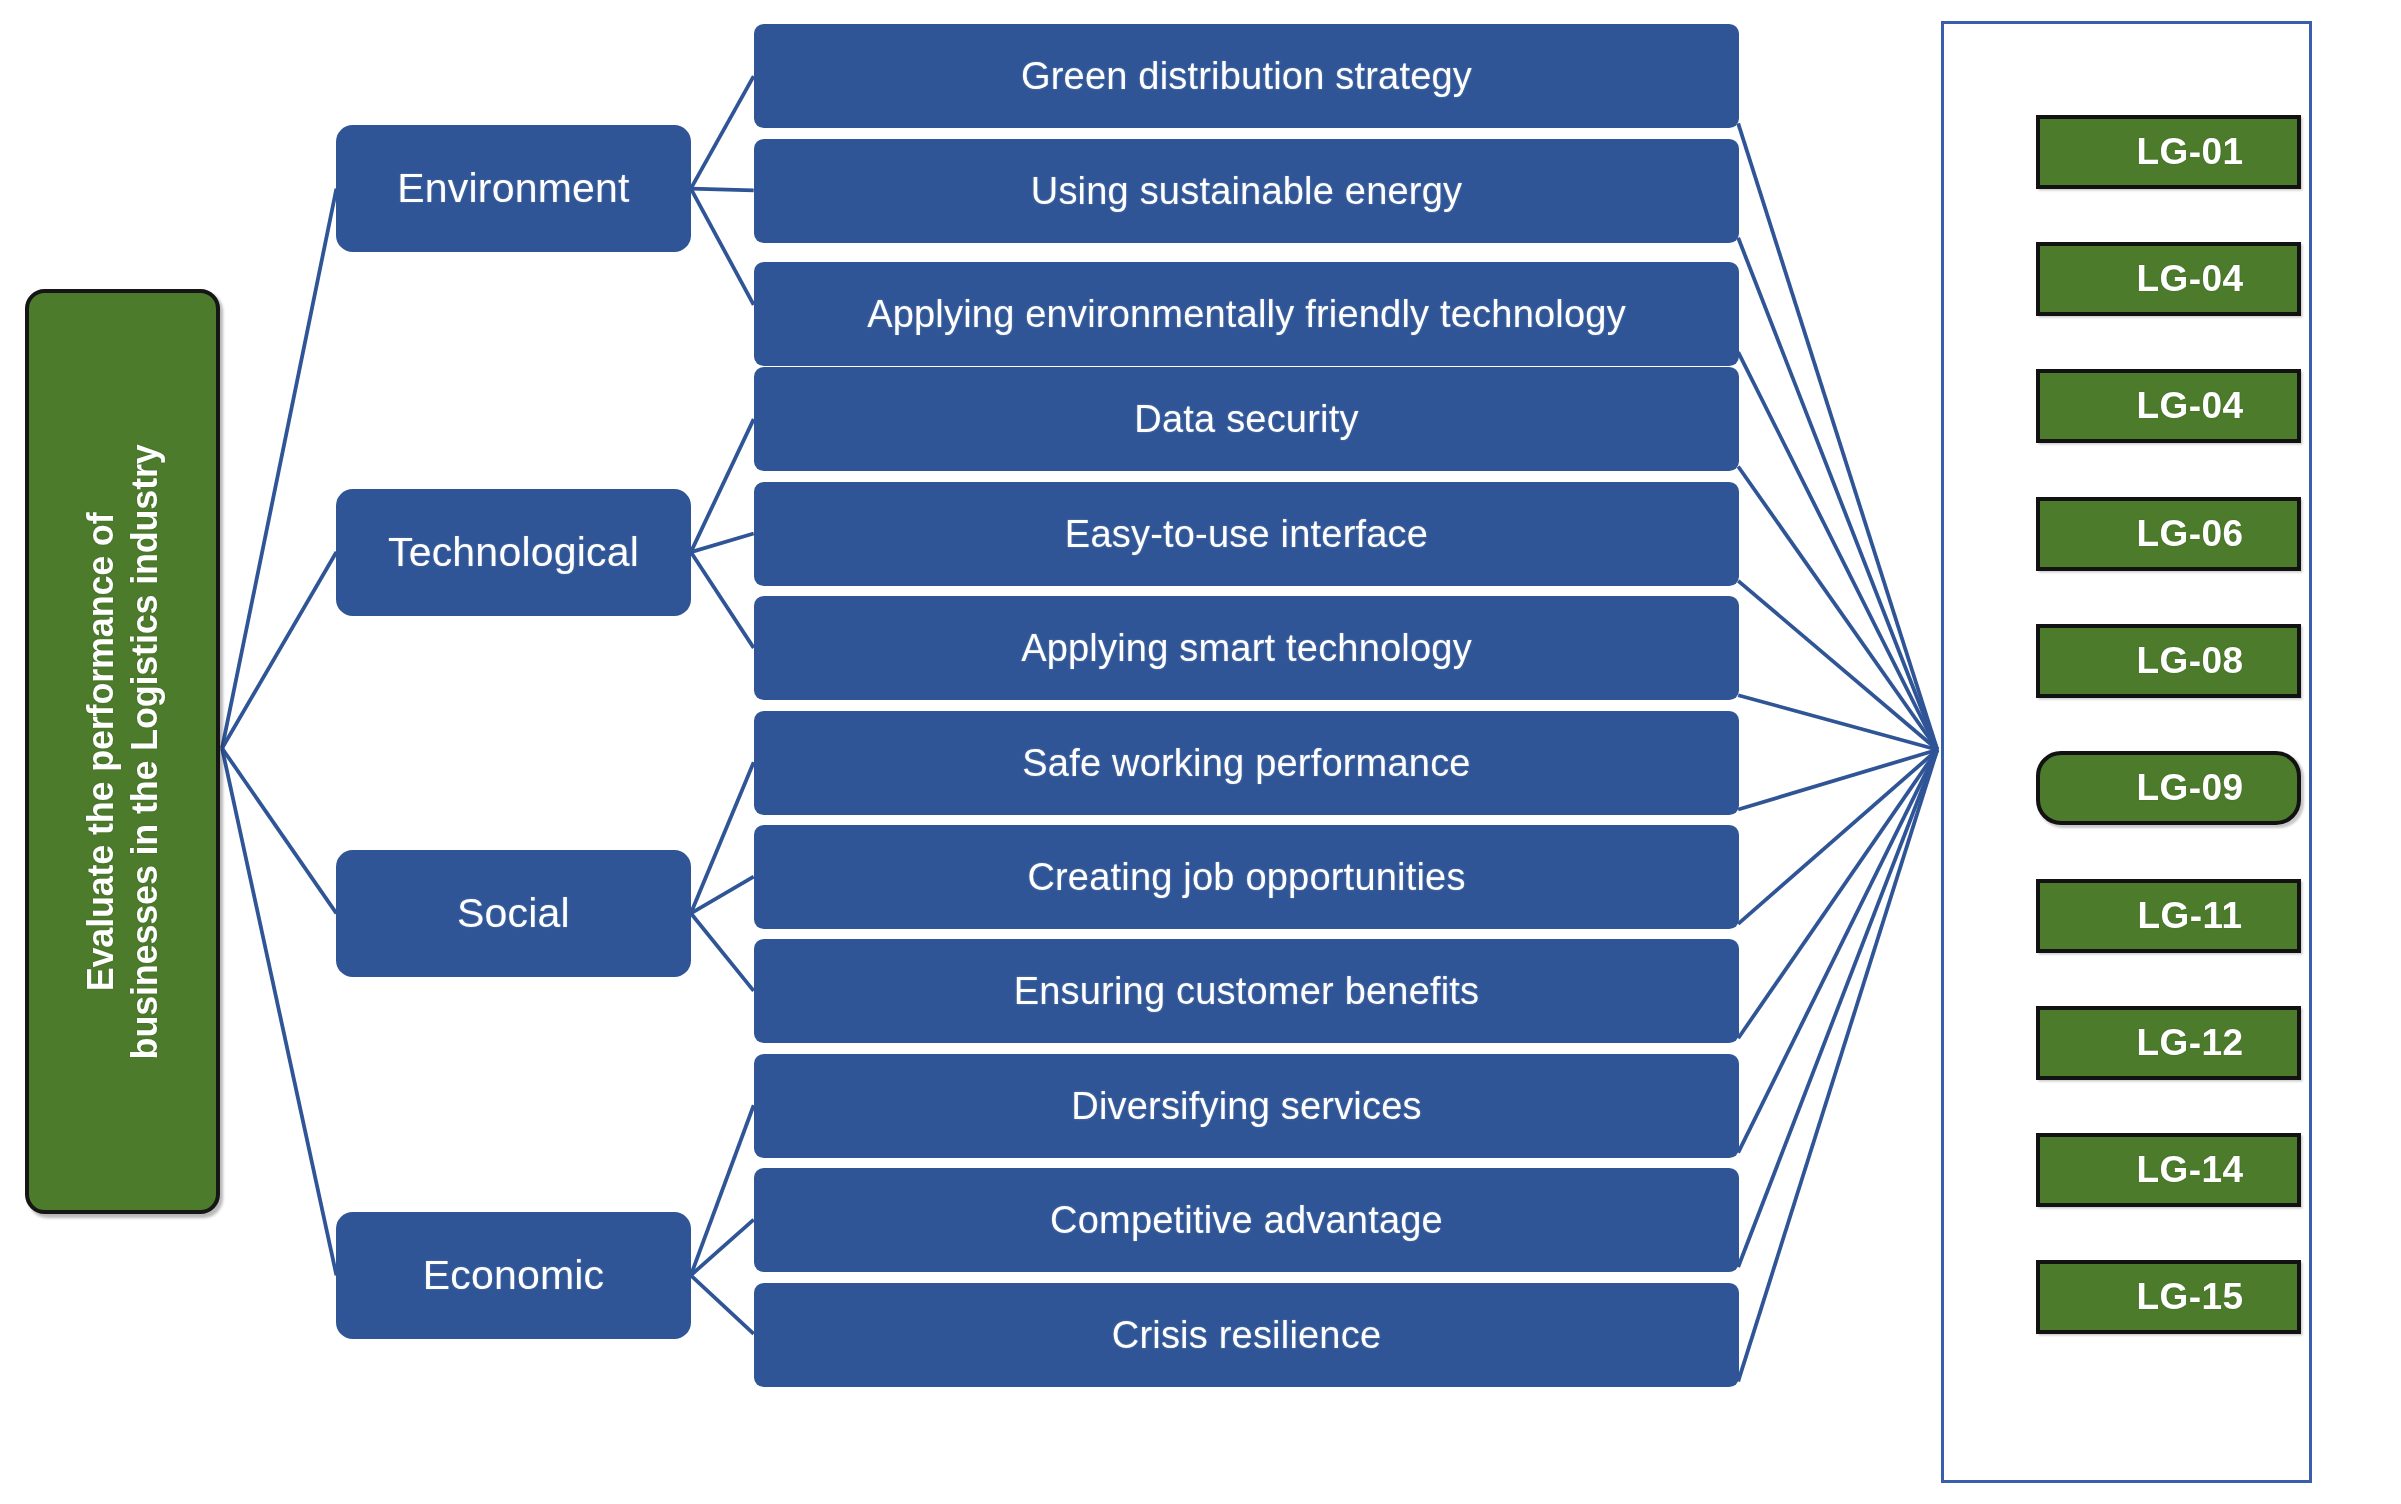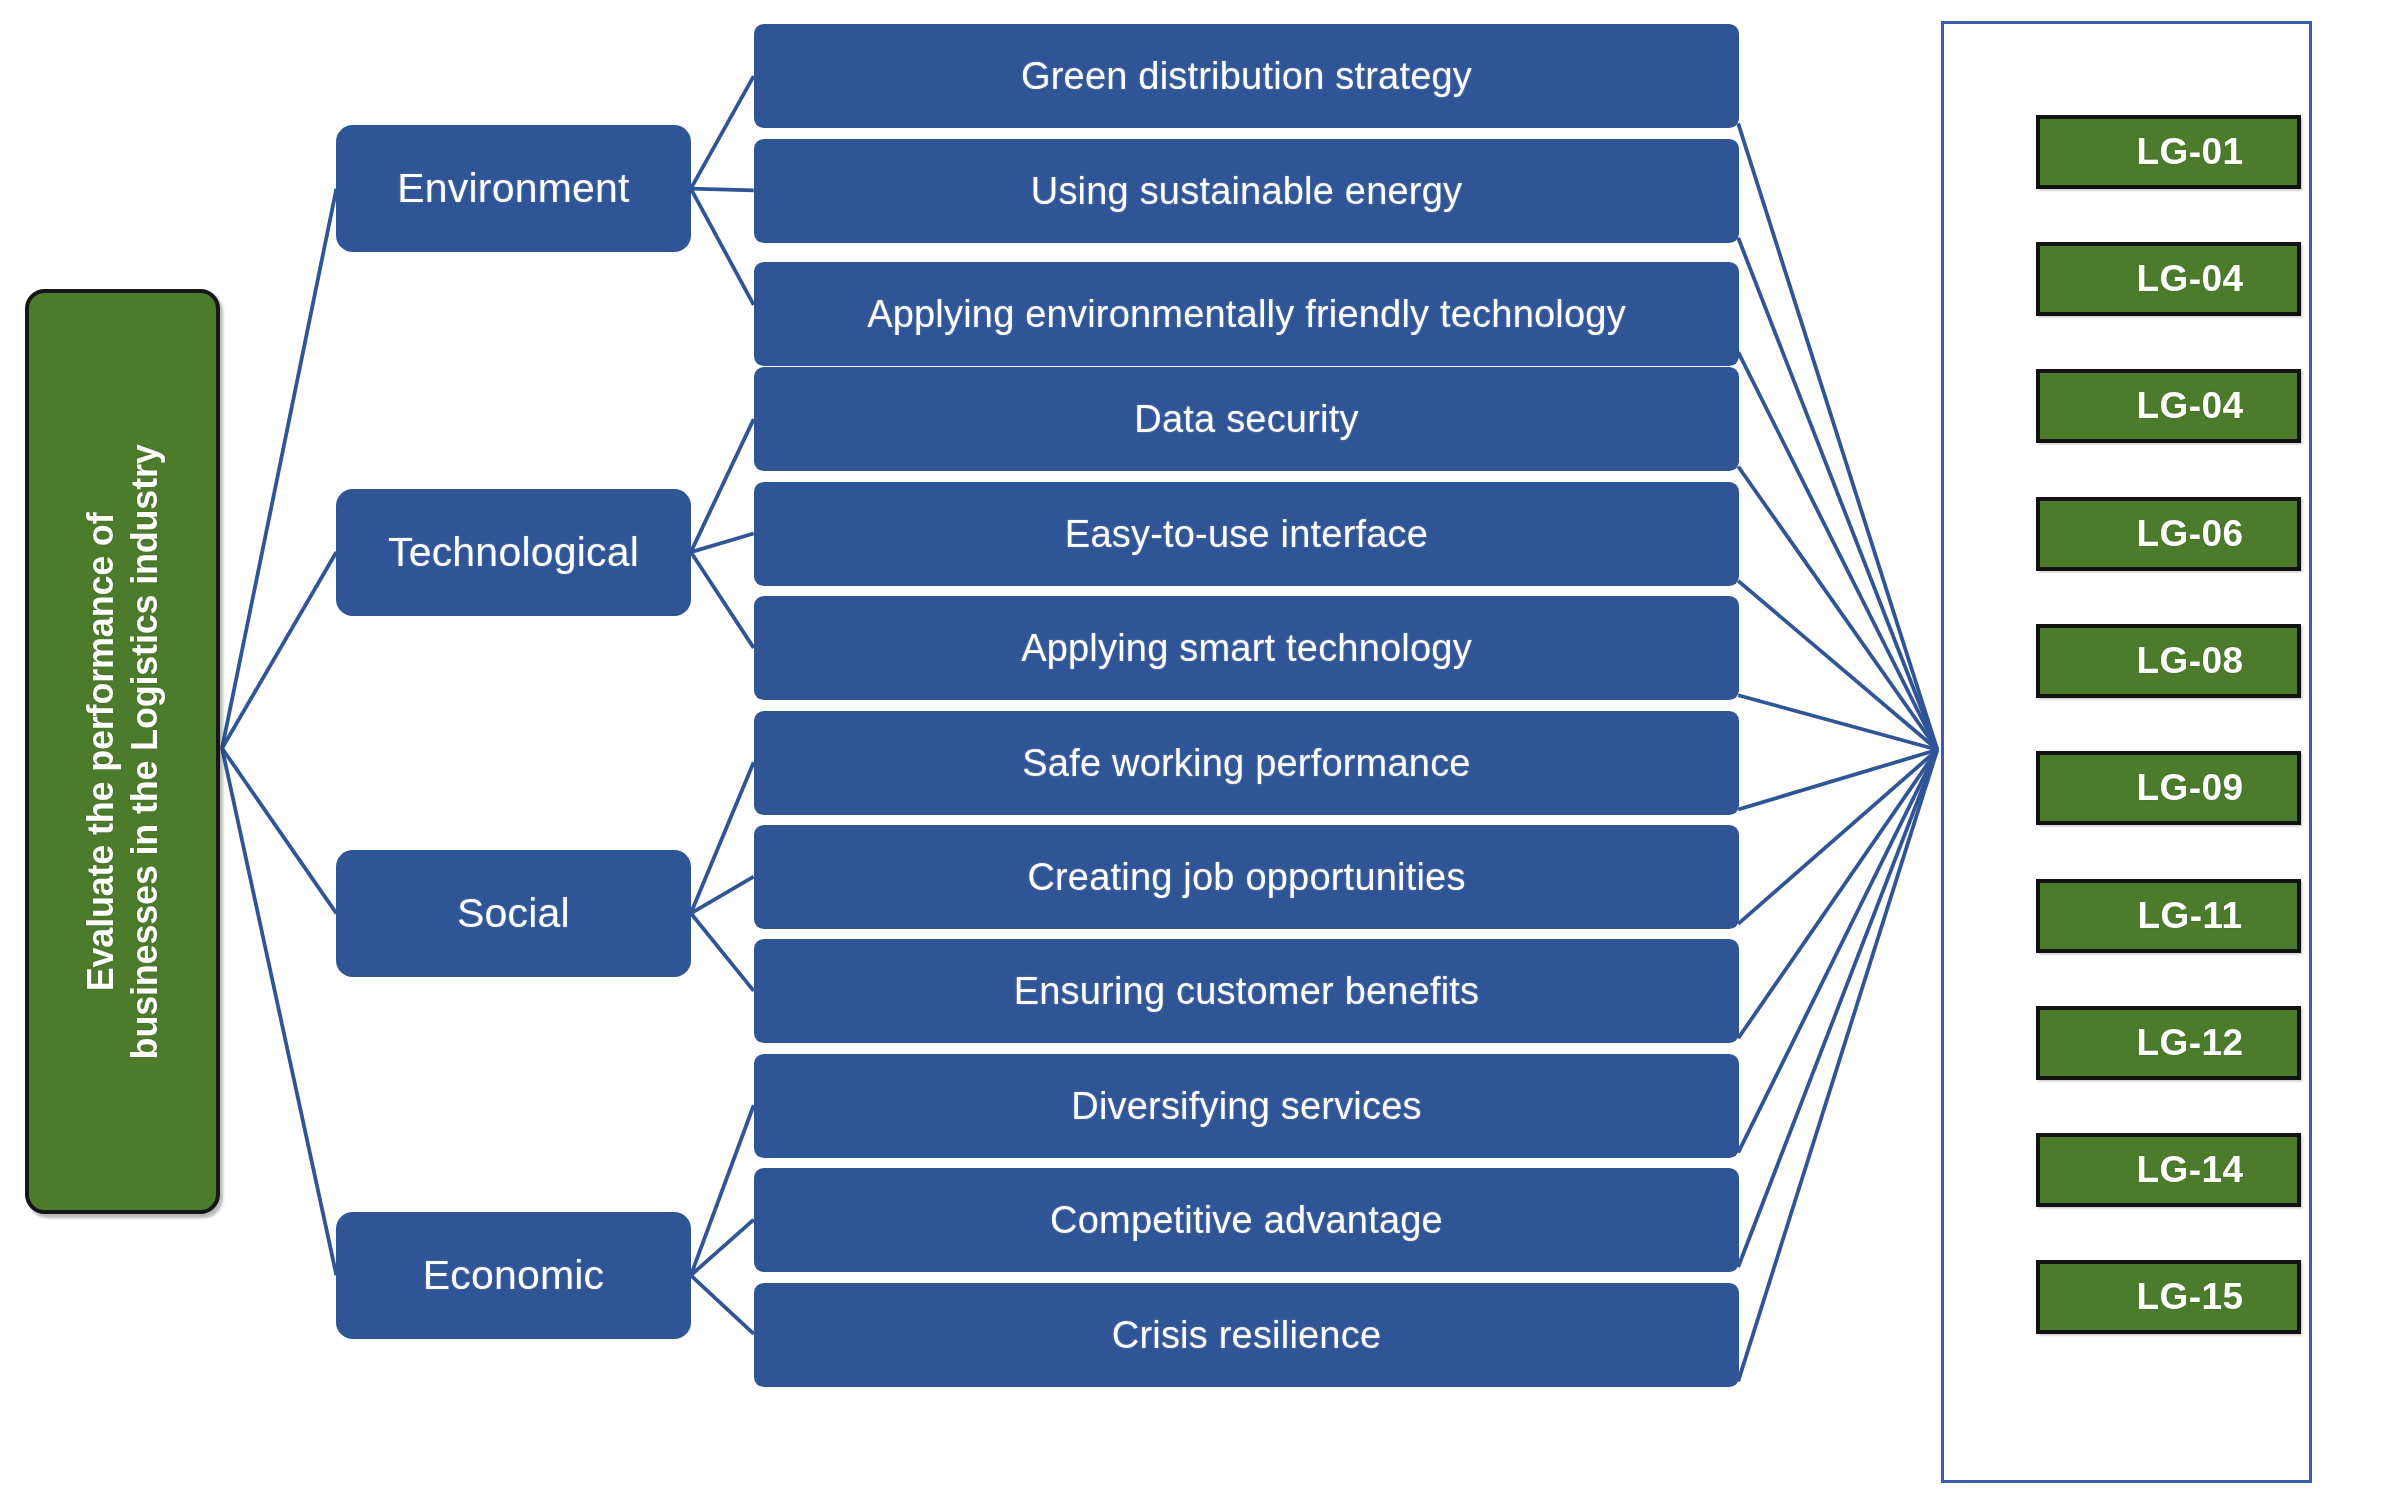--- a/index.html
+++ b/index.html
@@ -244,21 +244,21 @@
       </div>
       <div class="alternative" style="top: 345px;">
         <span>LG-04</span>
       </div>
       <div class="alternative" style="top: 473px;">
         <span>LG-06</span>
       </div>
       <div class="alternative" style="top: 600px;">
         <span>LG-08</span>
       </div>
-      <div class="alternative" style="top: 727px;">
+      <div class="alternative" style="top: 727px; border-radius: 25px;">
         <span>LG-09</span>
       </div>
       <div class="alternative" style="top: 855px;">
         <span>LG-11</span>
       </div>
       <div class="alternative" style="top: 982px;">
         <span>LG-12</span>
       </div>
       <div class="alternative" style="top: 1109px;">
         <span>LG-14</span>

